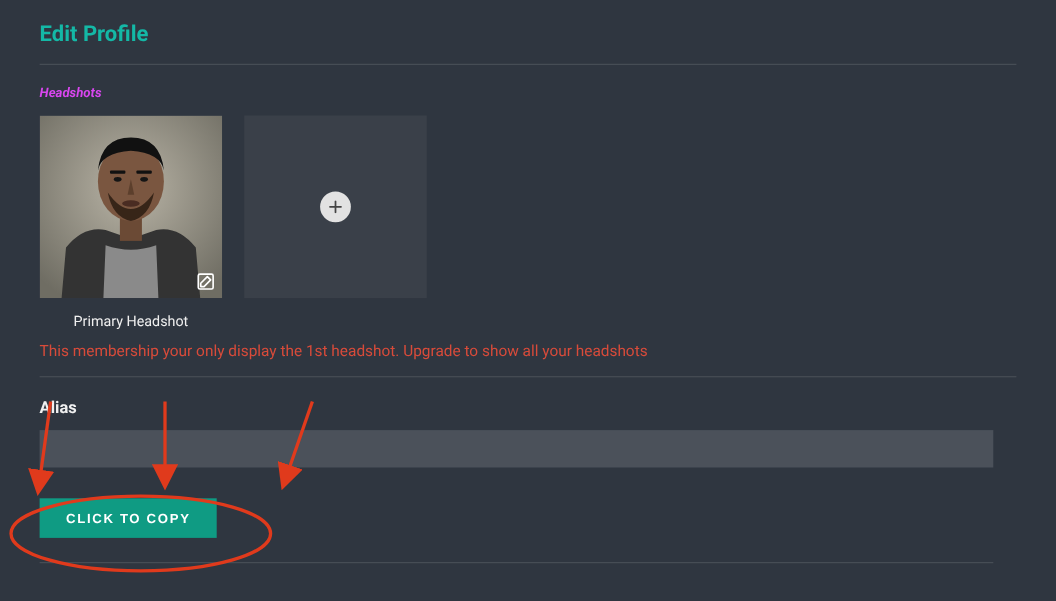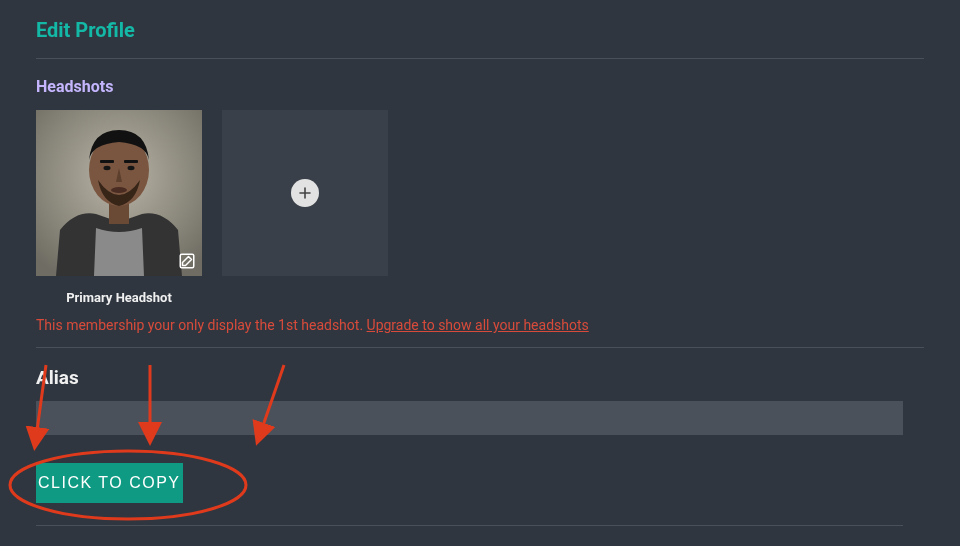--- a/index.html
+++ b/index.html
@@ -25,24 +25,25 @@
     border: none;
     border-top: 1px solid #4a5058;
     margin: 0 0 18px 0;
   }
   hr.sep-thin {
     border: none;
     border-top: 1px solid #4a5058;
     margin: 14px 0 18px 0;
   }
   .section-title {
-    font-size: 16px;
-    font-weight: 700;
-    color: #c4b5fd;
+    font-size: 12px;
+    font-weight: 700;
+    color: #d946ef;
     margin-bottom: 14px;
+    font-style: italic;
   }
   .headshots-row {
     display: flex;
     gap: 20px;
   }
   .headshot {
     width: 166px;
     height: 166px;
     background: #3a4049;
     position: relative;
@@ -69,36 +70,35 @@
     align-items: center;
     justify-content: center;
     color: #333;
     font-size: 16px;
     line-height: 1;
   }
   .primary-caption {
     width: 166px;
     text-align: center;
     font-size: 13px;
-    font-weight: 700;
+    font-weight: 400;
     color: #f0f0f0;
     margin-top: 14px;
   }
   .warning-line {
     margin-top: 12px;
     font-size: 14px;
     color: #d84b3a;
   }
   .warning-line a {
     color: #d84b3a;
-    text-decoration: underline;
     cursor: pointer;
   }
   .alias-label {
-    font-size: 19px;
+    font-size: 15px;
     font-weight: 700;
     color: #f0f0f0;
     margin-bottom: 12px;
   }
   .alias-input {
     width: 867px;
     height: 34px;
     background: #4b515a;
     border: none;
     outline: none;
@@ -114,23 +114,23 @@
     width: 867px;
   }
   .url-text {
     font-size: 14px;
     color: #f0f0f0;
   }
   .copy-btn {
     background: #0f9b83;
     color: #fff;
     border: none;
-    padding: 11px 2px;
-    font-size: 16px;
-    font-weight: 400;
+    padding: 11px 24px;
+    font-size: 12px;
+    font-weight: 700;
     letter-spacing: 1.5px;
     cursor: pointer;
   }
   hr.bottom-sep {
     border: none;
     border-top: 1px solid #4a5058;
     margin-top: 22px;
     width: 867px;
   }
   

